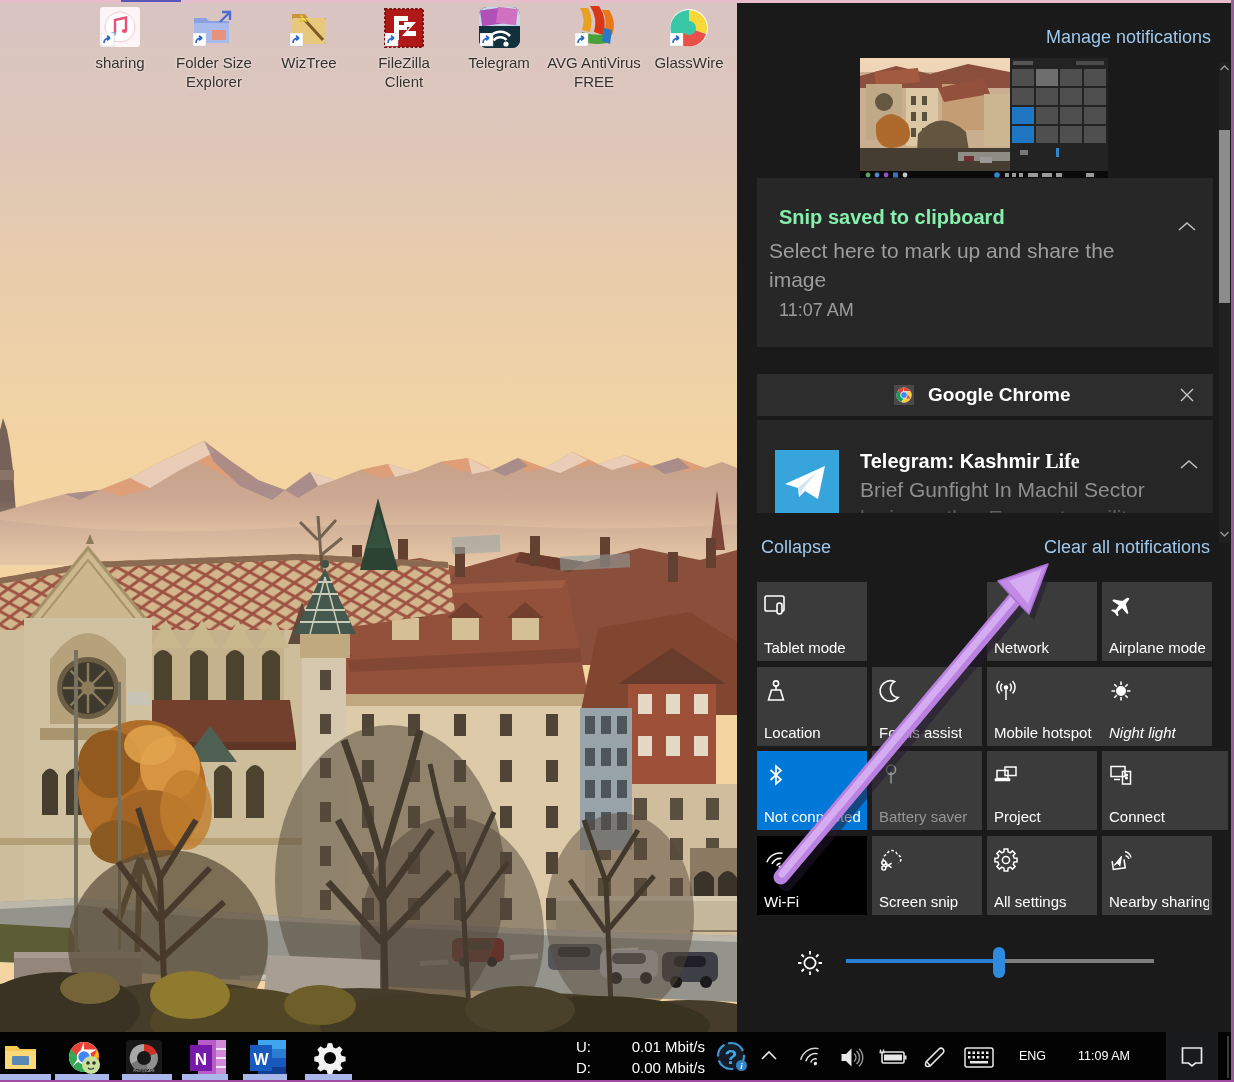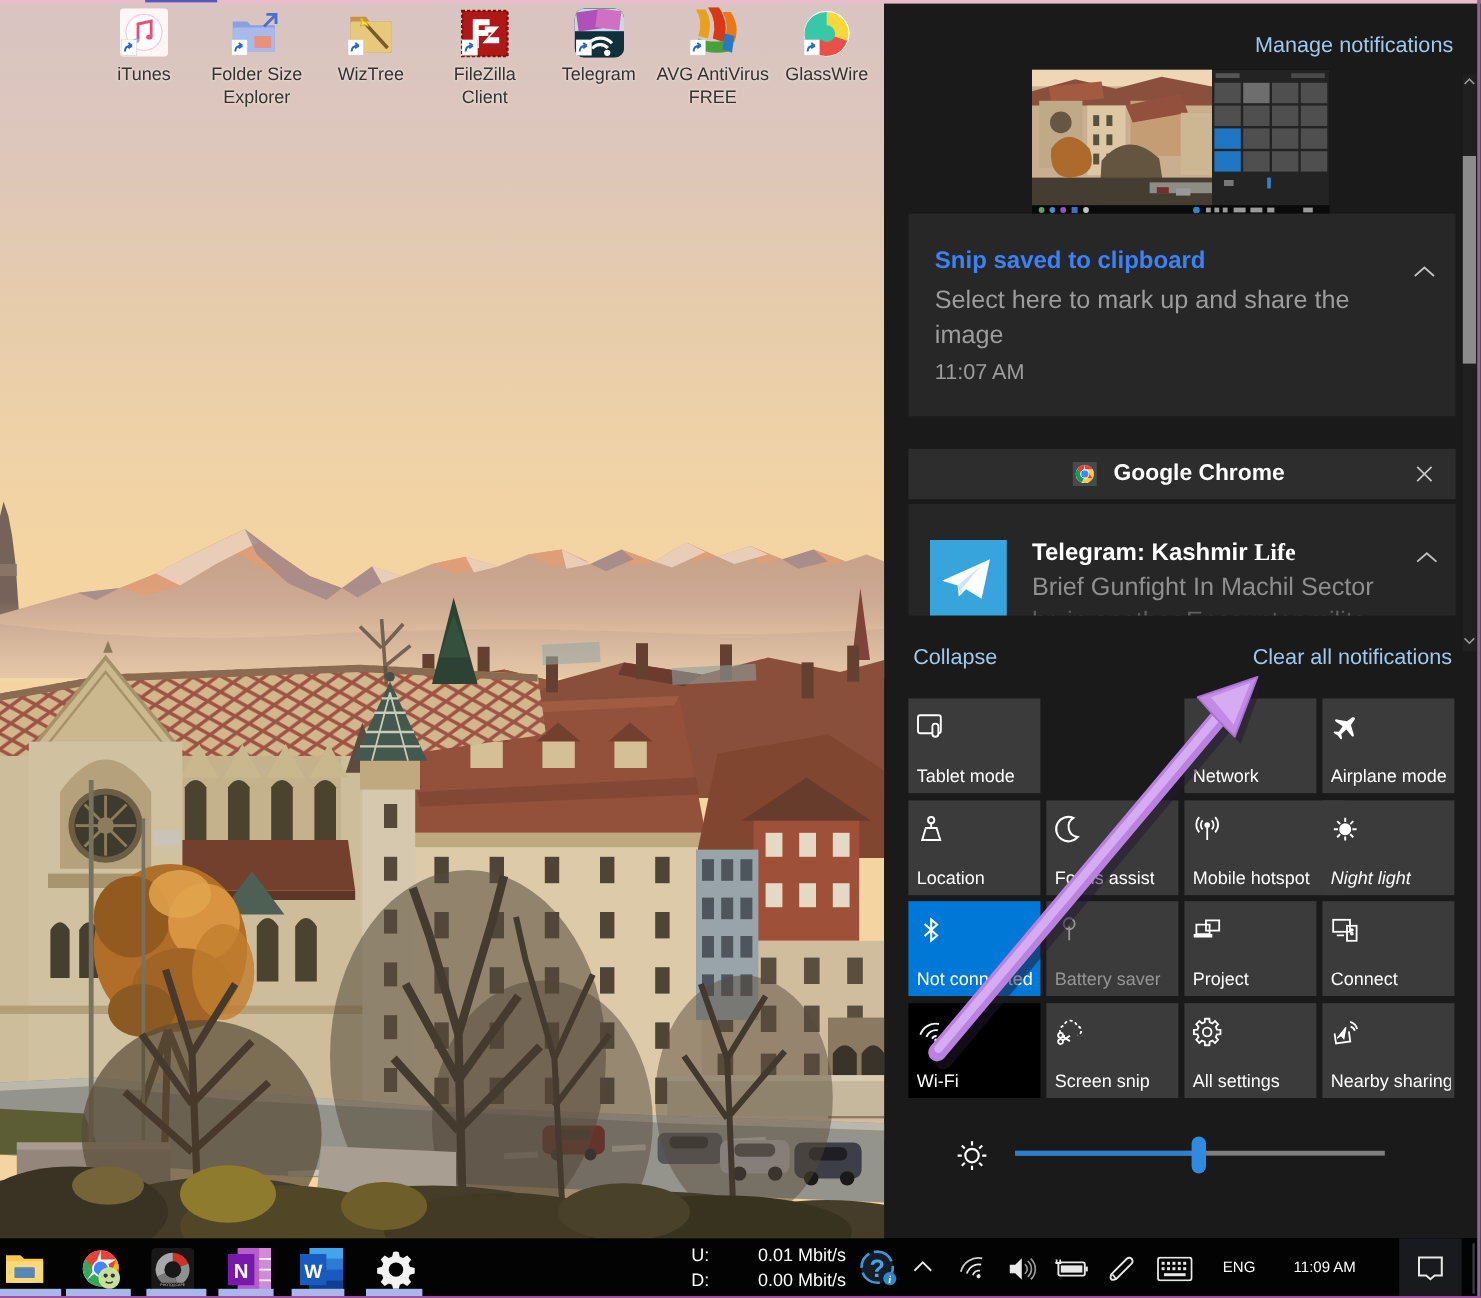--- a/index.html
+++ b/index.html
@@ -298,21 +298,21 @@
   <div class="abs" id="dicons" style="left:0;top:0;width:737px;height:110px;font-size:15px;line-height:19px;color:#35312d;text-align:center;text-shadow:0 0 3px rgba(255,255,255,0.85);">
 
     <div class="abs" style="left:100px;top:7px;width:40px;height:40px;background:#fdf5f6;border-radius:3px;">
       <svg width="40" height="40" viewBox="0 0 40 40">
           <circle cx="20" cy="20" r="15" fill="#fff" stroke="#f3c8d8" stroke-width="1"></circle>
           <path d="M15,27 V13 L26,10.5 V24" stroke="#e94f77" stroke-width="2.4" fill="none"></path>
           <ellipse cx="13.4" cy="27" rx="2.6" ry="2" fill="#7fb3e8"></ellipse>
           <ellipse cx="24.4" cy="24" rx="2.6" ry="2" fill="#e94f77"></ellipse>
         </svg>
     </div>
-    <div class="abs" style="left:80px;top:53px;width:80px;">iTunes</div>
+    <div class="abs" style="left:80px;top:53px;width:80px;">sharing</div>
 
     <div class="abs" style="left:192px;top:10px;width:44px;height:38px;">
       <svg width="44" height="38" viewBox="0 0 44 38">
           <path d="M2,8 h12 l3,3 h20 v22 h-35 Z" fill="#8c9fe0"></path>
           <rect x="2" y="13" width="35" height="20" rx="1.5" fill="#a9b9ec"></rect>
           <rect x="20" y="20" width="14" height="10" fill="#e8927c"></rect>
           <path d="M30,2 l8,0 0,8 M38,2 l-10,10" stroke="#4a6fd0" stroke-width="2.4" fill="none"></path>
         </svg>
     </div>
     <div class="abs" style="left:164px;top:53px;width:100px;">Folder Size<br>Explorer</div>
@@ -469,22 +469,22 @@
             <rect x="168" y="115" width="10" height="4"></rect>
             <rect x="182" y="115" width="10" height="4"></rect>
             <rect x="196" y="115" width="6" height="4"></rect>
             <rect x="226" y="115" width="8" height="4"></rect>
           </g>
         <circle cx="137" cy="117" r="2.8" fill="#2e86d0"></circle>
       </svg>
     </div>
 
     <div class="abs card" style="top:178px;height:169px;">
-      <div class="abs" style="left:22px;top:28px;font-size:20px;font-weight:bold;color:#3b82f6;">Snip saved to clipboard</div>
-      <div class="abs" style="left:22px;top:58px;font-size:21px;color:#9d9d9d;line-height:29px;">Select here to mark up and share the<br>image</div>
+      <div class="abs" style="left:22px;top:28px;font-size:20px;font-weight:bold;color:#86efac;">Snip saved to clipboard</div>
+      <div class="abs" style="left:12px;top:58px;font-size:21px;color:#9d9d9d;line-height:29px;">Select here to mark up and share the<br>image</div>
       <div class="abs" style="left:22px;top:122px;font-size:18px;color:#9d9d9d;">11:07 AM</div>
       <svg class="abs" style="left:420px;top:42px;" width="20" height="12" viewBox="0 0 20 12">
           <path d="M2,10 L10,3 L18,10" stroke="#c0c0c0" stroke-width="1.6" fill="none"></path>
         </svg>
     </div>
 
     <div class="abs card" style="top:374px;height:42px;background:#2d2d2d;">
       <div class="abs" id="chromeicon" style="left:137px;top:11px;width:20px;height:20px;background:#4a4a4a;">
         <svg width="20" height="20" viewBox="0 0 20 20">
           <circle cx="10" cy="10" r="7.6" fill="#fff"></circle>
@@ -595,21 +595,21 @@
       <div class="abs tile" style="left:230px;top:169px;">
         <svg width="26" height="26" viewBox="0 0 26 26">
             <g fill="none" stroke="#fff" stroke-width="1.5">
               <path d="M4,16.5 L4,8.5 L15,8.5 L15,16.5 Z"></path>
               <path d="M2.5,18.5 L16.5,18.5 L16.5,17 L2.5,17 Z"></path>
               <rect x="12" y="5" width="11" height="8.5"></rect>
             </g>
           </svg>
         <div class="lbl">Project</div>
       </div>
-      <div class="abs tile" style="left:345px;top:169px;">
+      <div class="abs tile" style="left:345px;top:169px;padding-left:16px;">
         <svg width="26" height="26" viewBox="0 0 26 26">
             <g fill="none" stroke="#fff" stroke-width="1.5">
               <rect x="3" y="4.5" width="14" height="10"></rect>
               <path d="M6,17.5 L12,17.5"></path>
               <rect x="14.5" y="9.5" width="8" height="12.5"></rect>
               <circle cx="18.5" cy="13" r="0.8" fill="#fff"></circle>
               <circle cx="18.5" cy="16" r="0.8" fill="#fff"></circle>
             </g>
           </svg>
         <div class="lbl">Connect</div>

